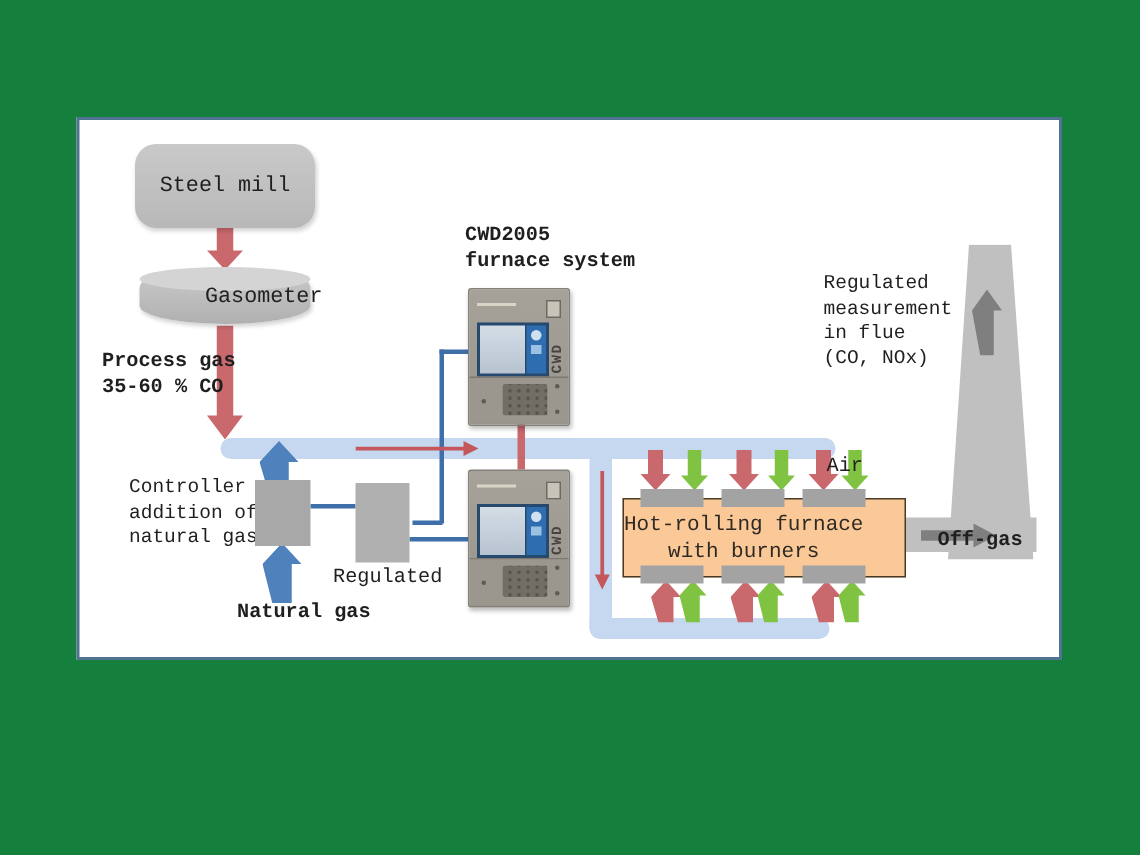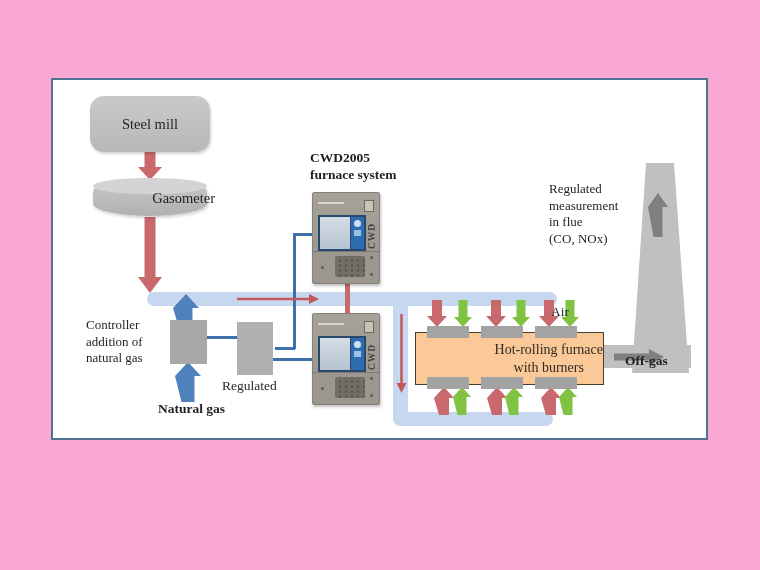--- a/index.html
+++ b/index.html
@@ -1,17 +1,17 @@
 <!DOCTYPE html>
 <html style="--frame-border: #4f7391; --process-red: #c9696e; --flow-red: #c4575c; --gas-blue: #4f81bd; --wire-blue: #3f6fa8; --pipe-blue: #c5d8ef; --air-green: #80c342; --furnace-fill: #fbc998; --furnace-border: #4a3b28; --box-gray: #c0c0c0; --mid-gray: #a8a8a8; --dark-arrow: #7f7f7f;"><head>
 <meta charset="utf-8">
 <style>
   html,body{margin:0;padding:0;background:#fff;}
-  .canvas{position:relative;width:760px;height:570px;background:#f9a8d4;overflow:hidden;
-          font-family:Liberation Serif, serif;color:#1f1f1f;}
+  .canvas{position:relative;width:760px;height:570px;background:#15803d;overflow:hidden;
+          font-family:Liberation Mono, monospace;color:#1f1f1f;}
   .abs{position:absolute;}
   .prelines{white-space:pre-line;}
 
   
   .frame{left:51px;top:78px;width:653px;height:358px;border:2px solid var(--frame-border,#4f7391);background:#fff;}
 
   
   .steelmill{left:90px;top:96px;width:120px;height:56px;border-radius:14px;
              background:linear-gradient(#c9c9c9,#b8b8b8);box-shadow:1px 2px 3px rgba(0,0,0,.18);
              display:flex;align-items:center;justify-content:center;font-size:14.5px;}
@@ -32,21 +32,21 @@
   
   .rline{background:var(--process-red,#c9696e);}
 
   
   .regulator{left:170px;top:320px;width:37px;height:44px;background:var(--mid-gray,#a8a8a8);z-index:5;}
   .controller{left:237px;top:322px;width:36px;height:53px;background:#b0b0b0;z-index:5;}
 
   
   .furnace{left:415px;top:332px;width:187px;height:51px;background:var(--furnace-fill,#fbc998);
            border:1px solid var(--furnace-border,#4a3b28);z-index:6;
-           display:flex;align-items:center;justify-content:flex-end;text-align:center;
+           display:flex;align-items:center;justify-content:flex-start;text-align:center;
            font-size:14px;line-height:18px;color:#2f2a24;}
   .burner{width:42px;height:12px;background:#a3a3a3;z-index:7;}
 
   
   .chimney{left:630px;top:163px;width:62px;height:212px;background:var(--box-gray,#c0c0c0);
            clip-path:polygon(16px 0,44px 0,59px 210px,2px 210px);}
   .duct{left:602px;top:345px;width:89px;height:23px;background:var(--box-gray,#c0c0c0);}
 
   
   .lbl{font-size:13px;line-height:16.5px;}
@@ -212,20 +212,22 @@
     </div>
     <div class="an-brand">CWD</div>
     <div class="an-seam"></div>
     <div class="an-lower"></div>
     <div class="an-keypad"></div>
     <div class="an-screw" style="left:8px;top:73px"></div>
     <div class="an-screw" style="left:57px;top:80px"></div>
     <div class="an-screw" style="left:57px;top:63px"></div>
   </div>
 
+  <div class="abs lbl-md bold prelines" style="left:68px;top:233px">Process gas
+35-60 % CO</div>
   <div class="abs lbl-md bold prelines" style="left:310px;top:149px">CWD2005
 furnace system</div>
   <div class="abs lbl prelines" style="left:86px;top:317px">Controller
 addition of
 natural gas</div>
   <div class="abs lbl-md" style="left:222px;top:377px">Regulated</div>
   <div class="abs lbl-md bold" style="left:158px;top:400px">Natural gas</div>
   <div class="abs lbl-md" style="left:551px;top:303px">Air</div>
   <div class="abs lbl prelines" style="left:549px;top:181px">Regulated
 measurement

